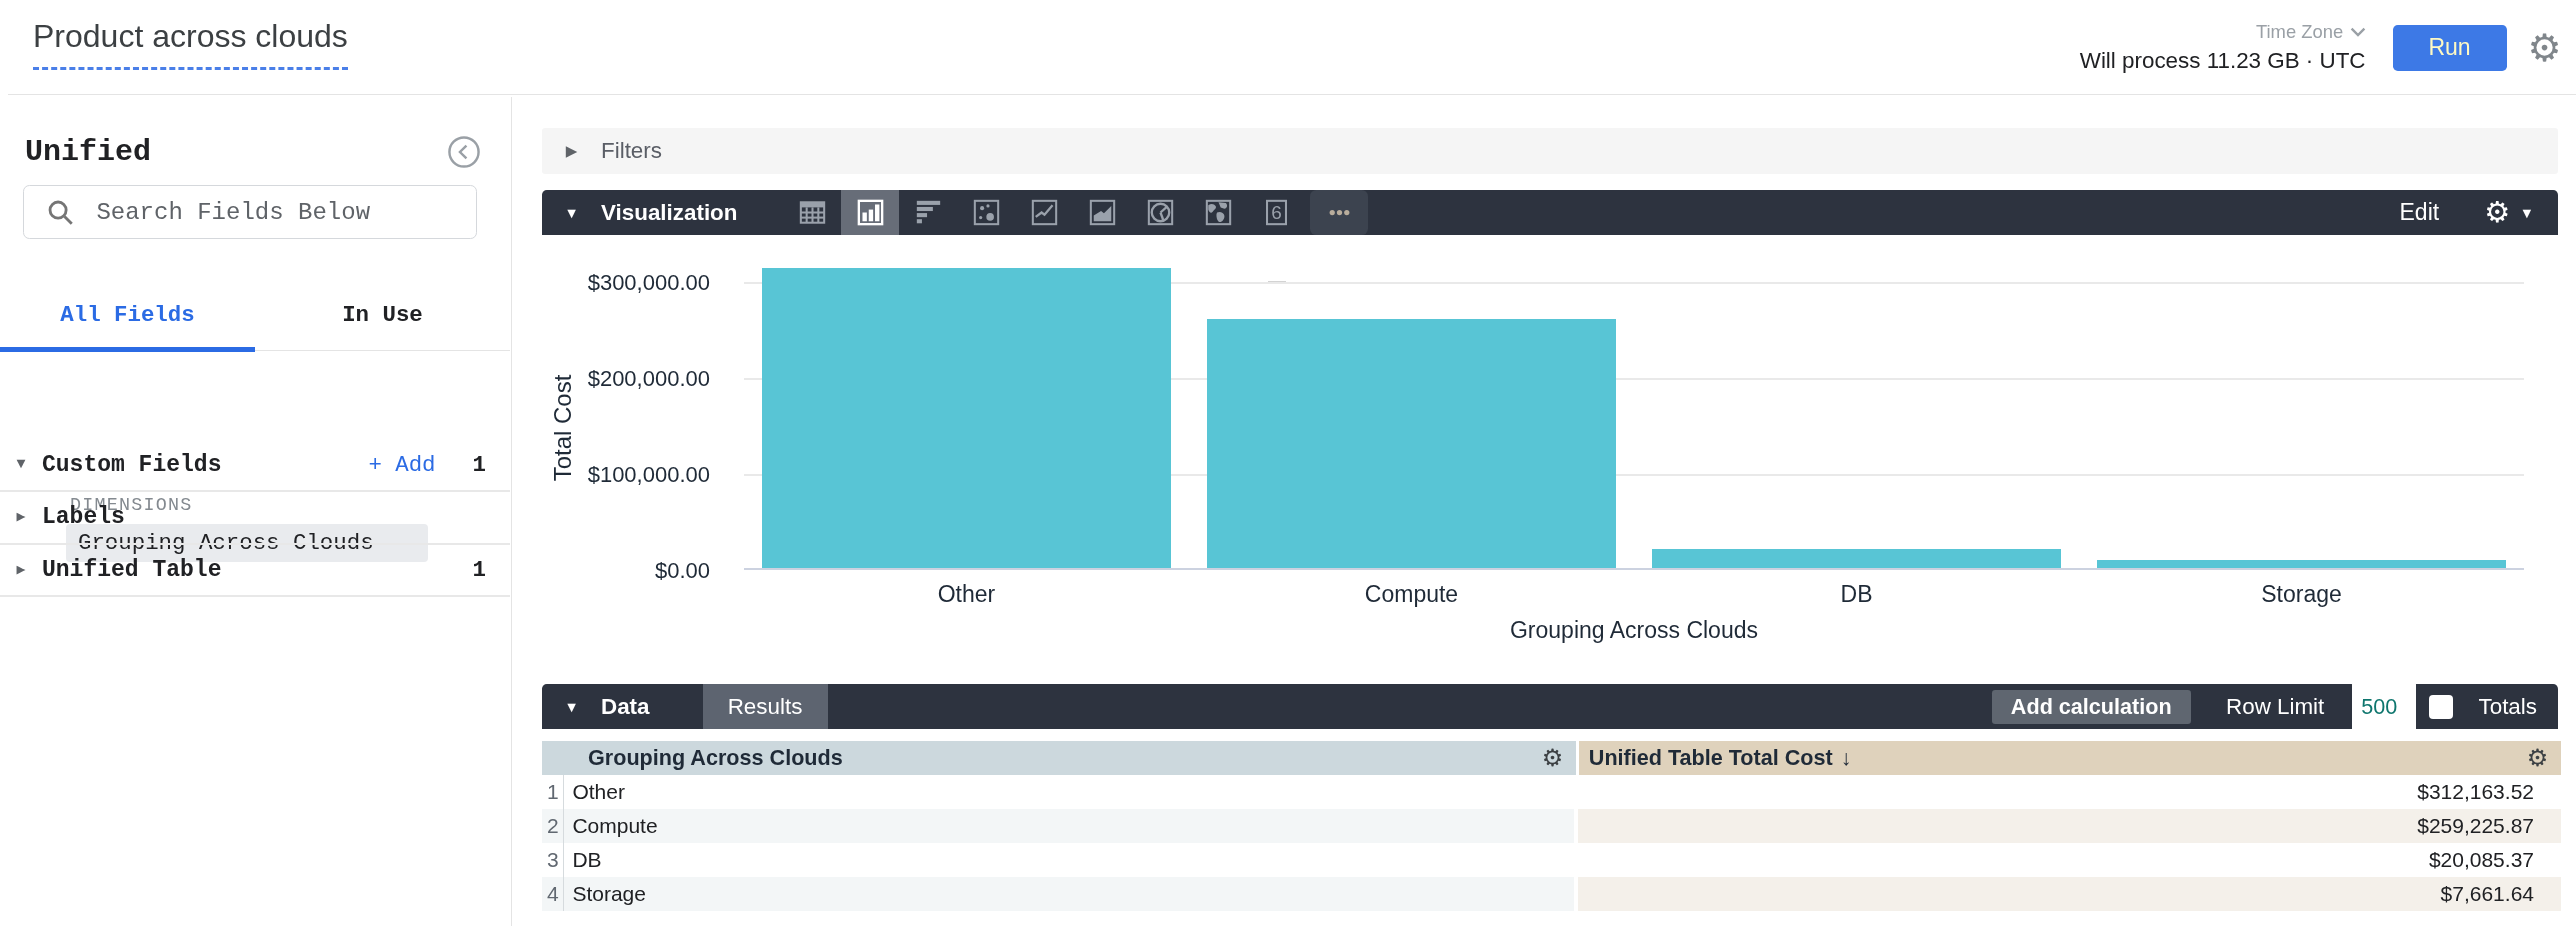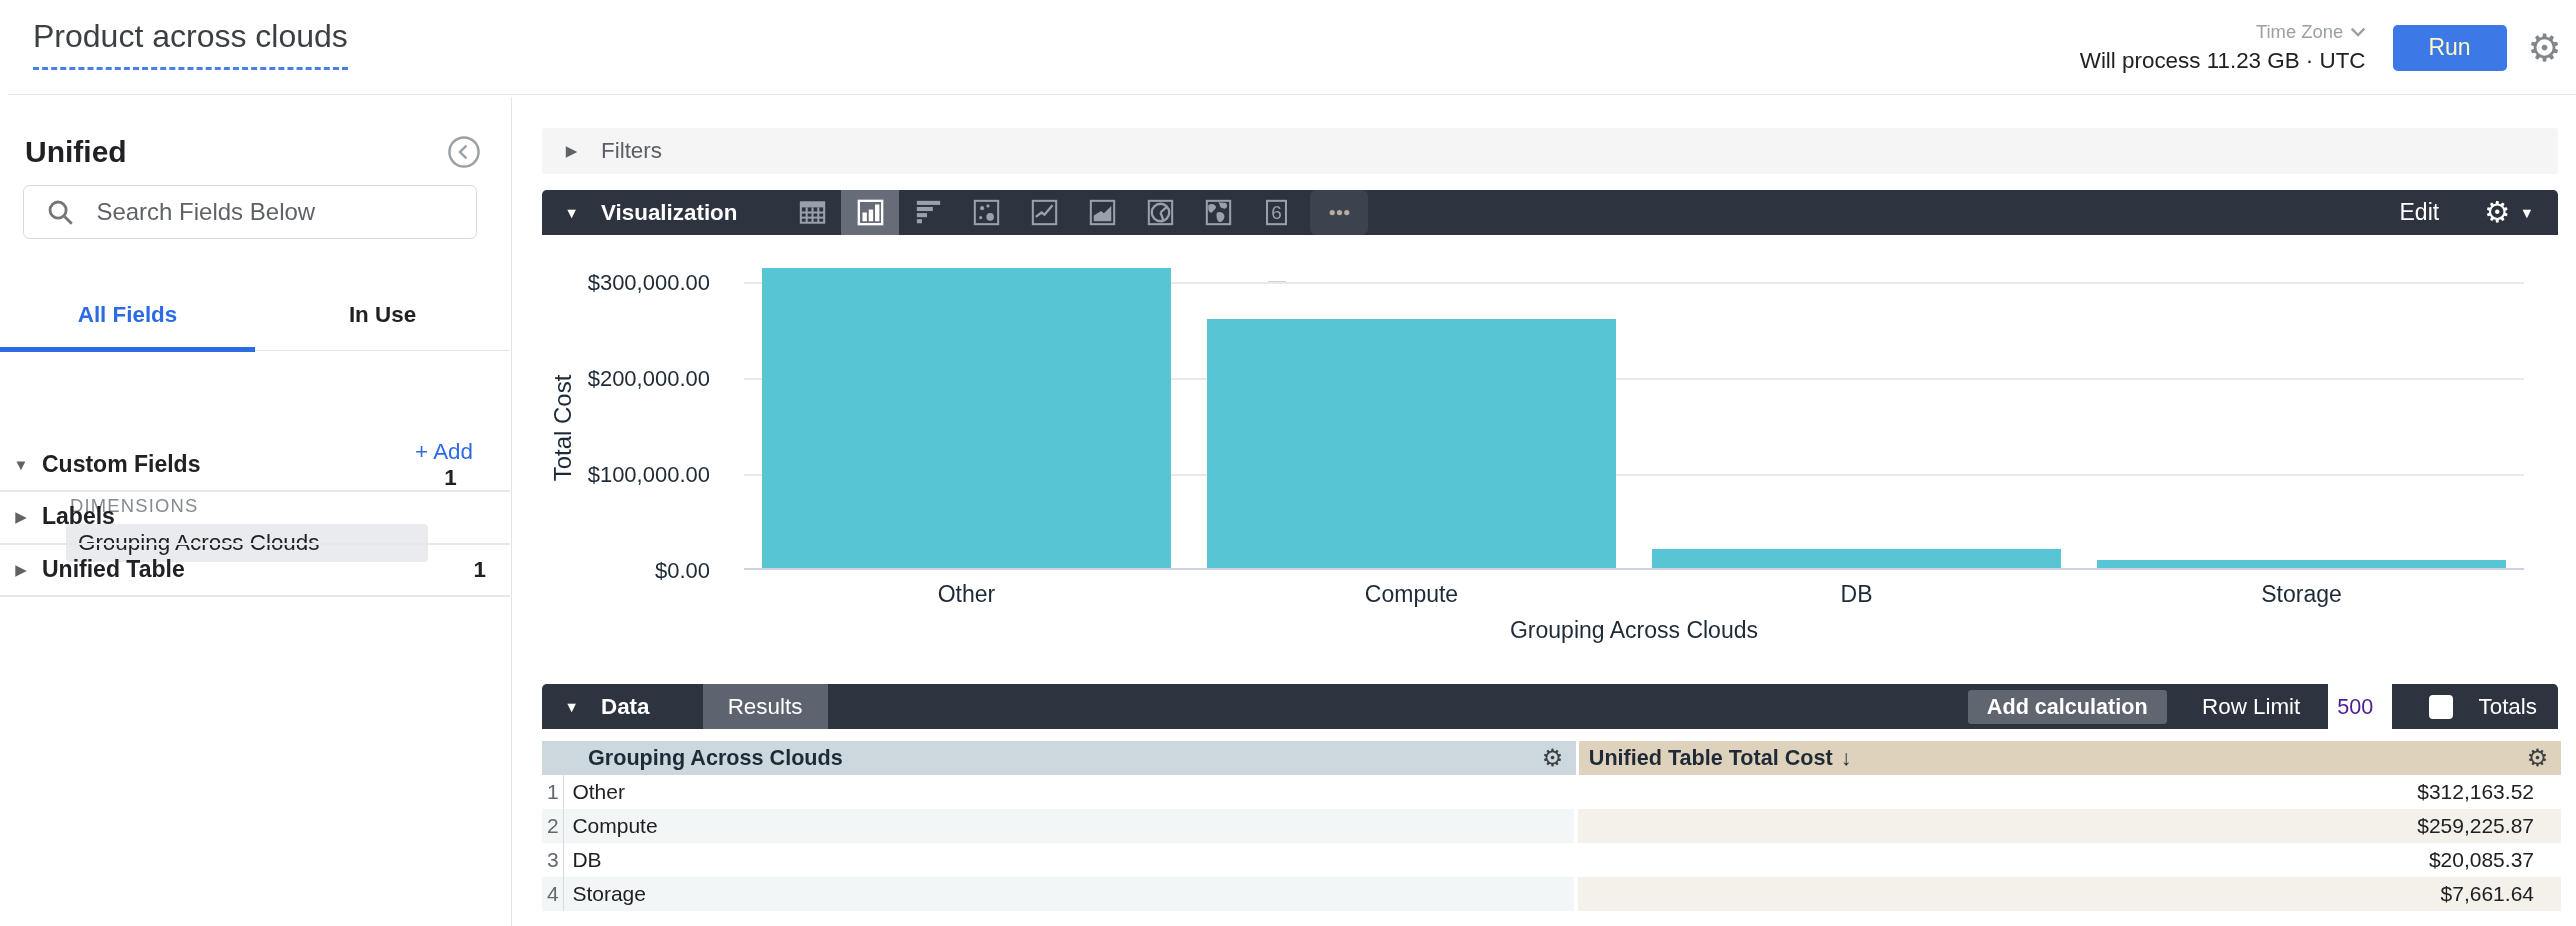--- a/index.html
+++ b/index.html
@@ -11,33 +11,33 @@
   .topbar { position:absolute; left:8px; top:0; width:2576px; height:95px; background:#fff; border-bottom:1.6px solid #e4e4e4; }
   .page-title { position:absolute; left:25px; top:17.6px; font-size:32px; color:#3c4043; padding-bottom:12.8px; border-bottom:3.2px dashed #4a7fe8; }
   .topbar-right { position:absolute; right:22.4px; top:0; height:95px; display:flex; align-items:center; }
   .tz-block { display:flex; flex-direction:column; align-items:flex-end; margin-right:27px; }
   .tz-row { display:flex; align-items:center; gap:6.4px; color:#9aa0a6; font-size:18.4px; cursor:pointer; }
   .process-text { margin-top:4.8px; font-size:22.4px; color:#202124; }
   .run-btn { width:114px; height:46px; background:#3d79e6; color:#fef9c3; border:none; border-radius:4.8px; font-size:23px; font-family:inherit; cursor:pointer; }
   .top-gear { font-size:38px; color:#80868b; margin-left:21px; cursor:pointer; line-height:1; }
 
   
-  .sidebar { position:absolute; left:0; top:97px; width:512px; height:830px; background:#fff; border-right:1.6px solid #e4e4e4; }
+  .sidebar { position:absolute; left:0; top:97px; width:512px; height:830px; background:#fff; border-right:1.6px solid #e4e4e4;font-family:Liberation Mono, monospace; }
   .explore-name { position:absolute; left:25px; top:38px; font-size:30px; font-weight:700; color:#202124; }
   .collapse-btn { position:absolute; right:30px; top:38px; width:34px; height:34px; cursor:pointer; }
   .search-box { position:absolute; left:23px; top:88px; width:454px; height:54px; border:1.6px solid #d5d8dc; border-radius:6.4px; display:flex; align-items:center; padding-left:22.4px; background:#fff; }
   .search-box .ph { color:#5f6368; font-size:24px; margin-left:21px; }
   .tabs { position:absolute; left:0; top:182px; width:510px; height:72px; border-bottom:1.6px solid #e4e4e4; display:flex; }
   .tab { flex:1; display:flex; align-items:center; justify-content:center; font-size:22.4px; font-weight:700; color:#202124; cursor:pointer; position:relative; }
   .tab.active { color:#2b6be4; }
   .tab.active::after { content:""; position:absolute; left:0; right:0; bottom:-1.6px; height:4.8px; background:#2b6be4; }
   .side-row { position:absolute; left:0; width:510px; display:flex; align-items:center; }
   .caret-glyph { width:42px; text-align:center; color:#5f6368; font-size:15px; }
   .section-label { font-size:23px; font-weight:700; color:#202124; }
-  .row-right { margin-left:auto; display:flex; align-items:center;flex-direction:column; }
+  .row-right { margin-left:auto; display:flex; align-items:center; }
   .add-link { color:#2b6be4; font-size:22.4px; margin-right:37px; cursor:pointer; }
   .count-badge { font-size:22.4px; font-weight:700; color:#202124; margin-right:24px; }
   .dims-label { position:absolute; left:70px; top:398px; font-size:18.4px; color:#848a90; letter-spacing:1.2px; }
   .field-pill { position:absolute; left:66px; top:427px; width:362px; height:38px; background:#e9ebee; border-radius:4px; display:flex; align-items:center; padding-left:12px; font-size:22.4px; color:#202124; cursor:pointer; }
   .side-divider { position:absolute; left:0; width:510px; height:1.6px; background:#e8e8e8; }
 
   
   .main { position:absolute; left:542px; top:97px; width:2016px; }
   .filters-bar { margin-top:31px; height:46px; background:#f5f5f5; border-radius:3.2px; display:flex; align-items:center; color:#5a5e66; }
   .filters-bar .caret { width:59px; text-align:center; font-size:15px; color:#5f6368; }
@@ -70,21 +70,21 @@
   .x-title { position:absolute; left:202px; top:382px; width:1780px; text-align:center; font-size:23px; }
 
   
   .data-bar { height:45px; background:#2d333f; border-radius:4.8px 4.8px 0 0; display:flex; align-items:center; color:#fff; }
   .data-bar .caret { width:59px; text-align:center; font-size:14.4px; }
   .data-bar .lbl { font-size:22.4px; font-weight:700; }
   .results-tab { margin-left:53px; width:125px; height:45px; background:#5d6470; display:flex; align-items:center; justify-content:center; font-size:22.4px; cursor:pointer; }
   .data-right { margin-left:auto; display:flex; align-items:center; padding-right:21px;gap:13px; }
   .add-calc-btn { background:#5f6670; border:none; color:#fff; font-family:inherit; font-size:21.6px; font-weight:700; border-radius:3.2px; height:34px; padding:0 19px; margin-right:22.4px; cursor:pointer; }
   .rowlimit-lbl { font-size:22.4px; margin-right:14.4px; }
-  .rowlimit-input { width:64px; height:50px; border:none; border-radius:2.4px; background:#fff; color:#4c1d95; font-size:21.6px; font-family:inherit; padding-left:9.6px; margin-right:24px; }
+  .rowlimit-input { width:64px; height:50px; border:none; border-radius:2.4px; background:#fff; color:#0f766e; font-size:21.6px; font-family:inherit; padding-left:9.6px; }
   .totals-check { width:24px; height:24px; background:#fff; border-radius:4px; margin-right:12.8px; cursor:pointer; }
   .totals-lbl { font-size:22.4px; }
 
   
   .table { margin-top:12px; width:2019px; }
   .thead { display:flex; height:34px; }
   .th { display:flex; align-items:center; font-size:21.6px; font-weight:700; color:#1f2a37; }
   .th-dim { width:1034px; background:#ccd8dd; padding-left:46px; margin-right:3.2px; }
   .th-meas { flex:1; background:#dfd2bc; padding-left:9.6px; }
   .th .gear { margin-left:auto; margin-right:12.8px; font-size:24px; font-weight:400; color:#3c4043; cursor:pointer; line-height:1; }

